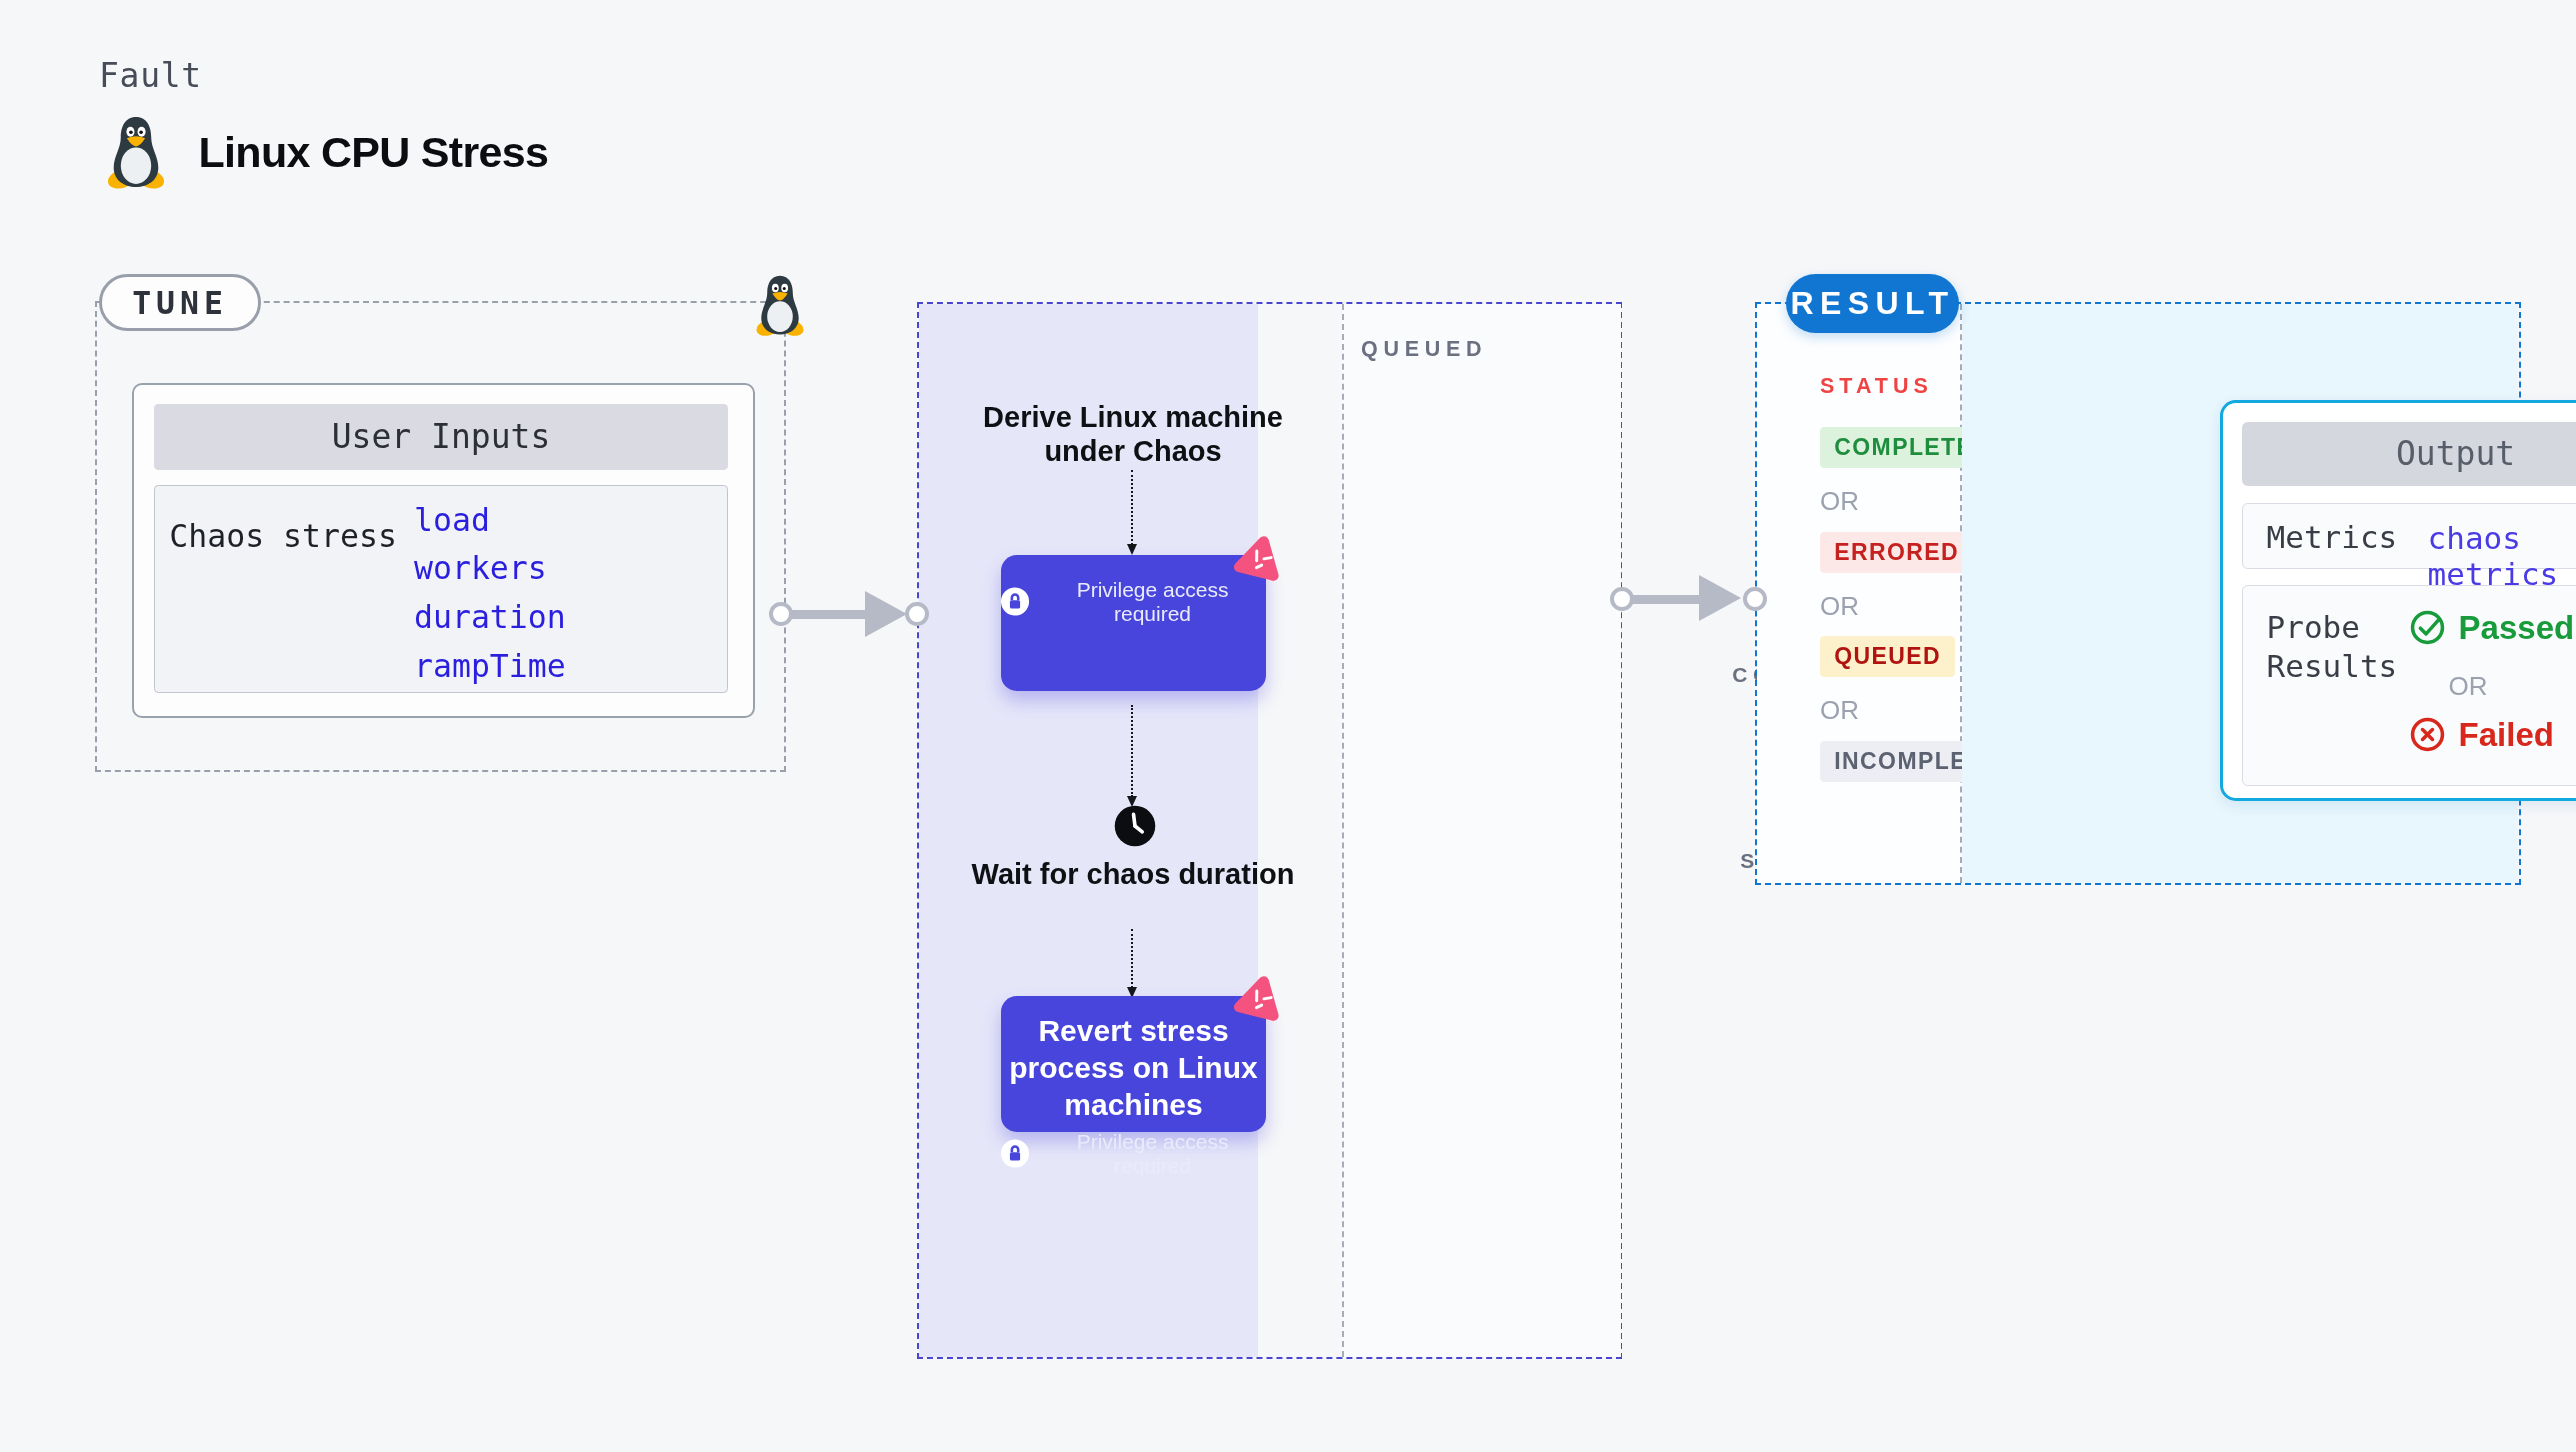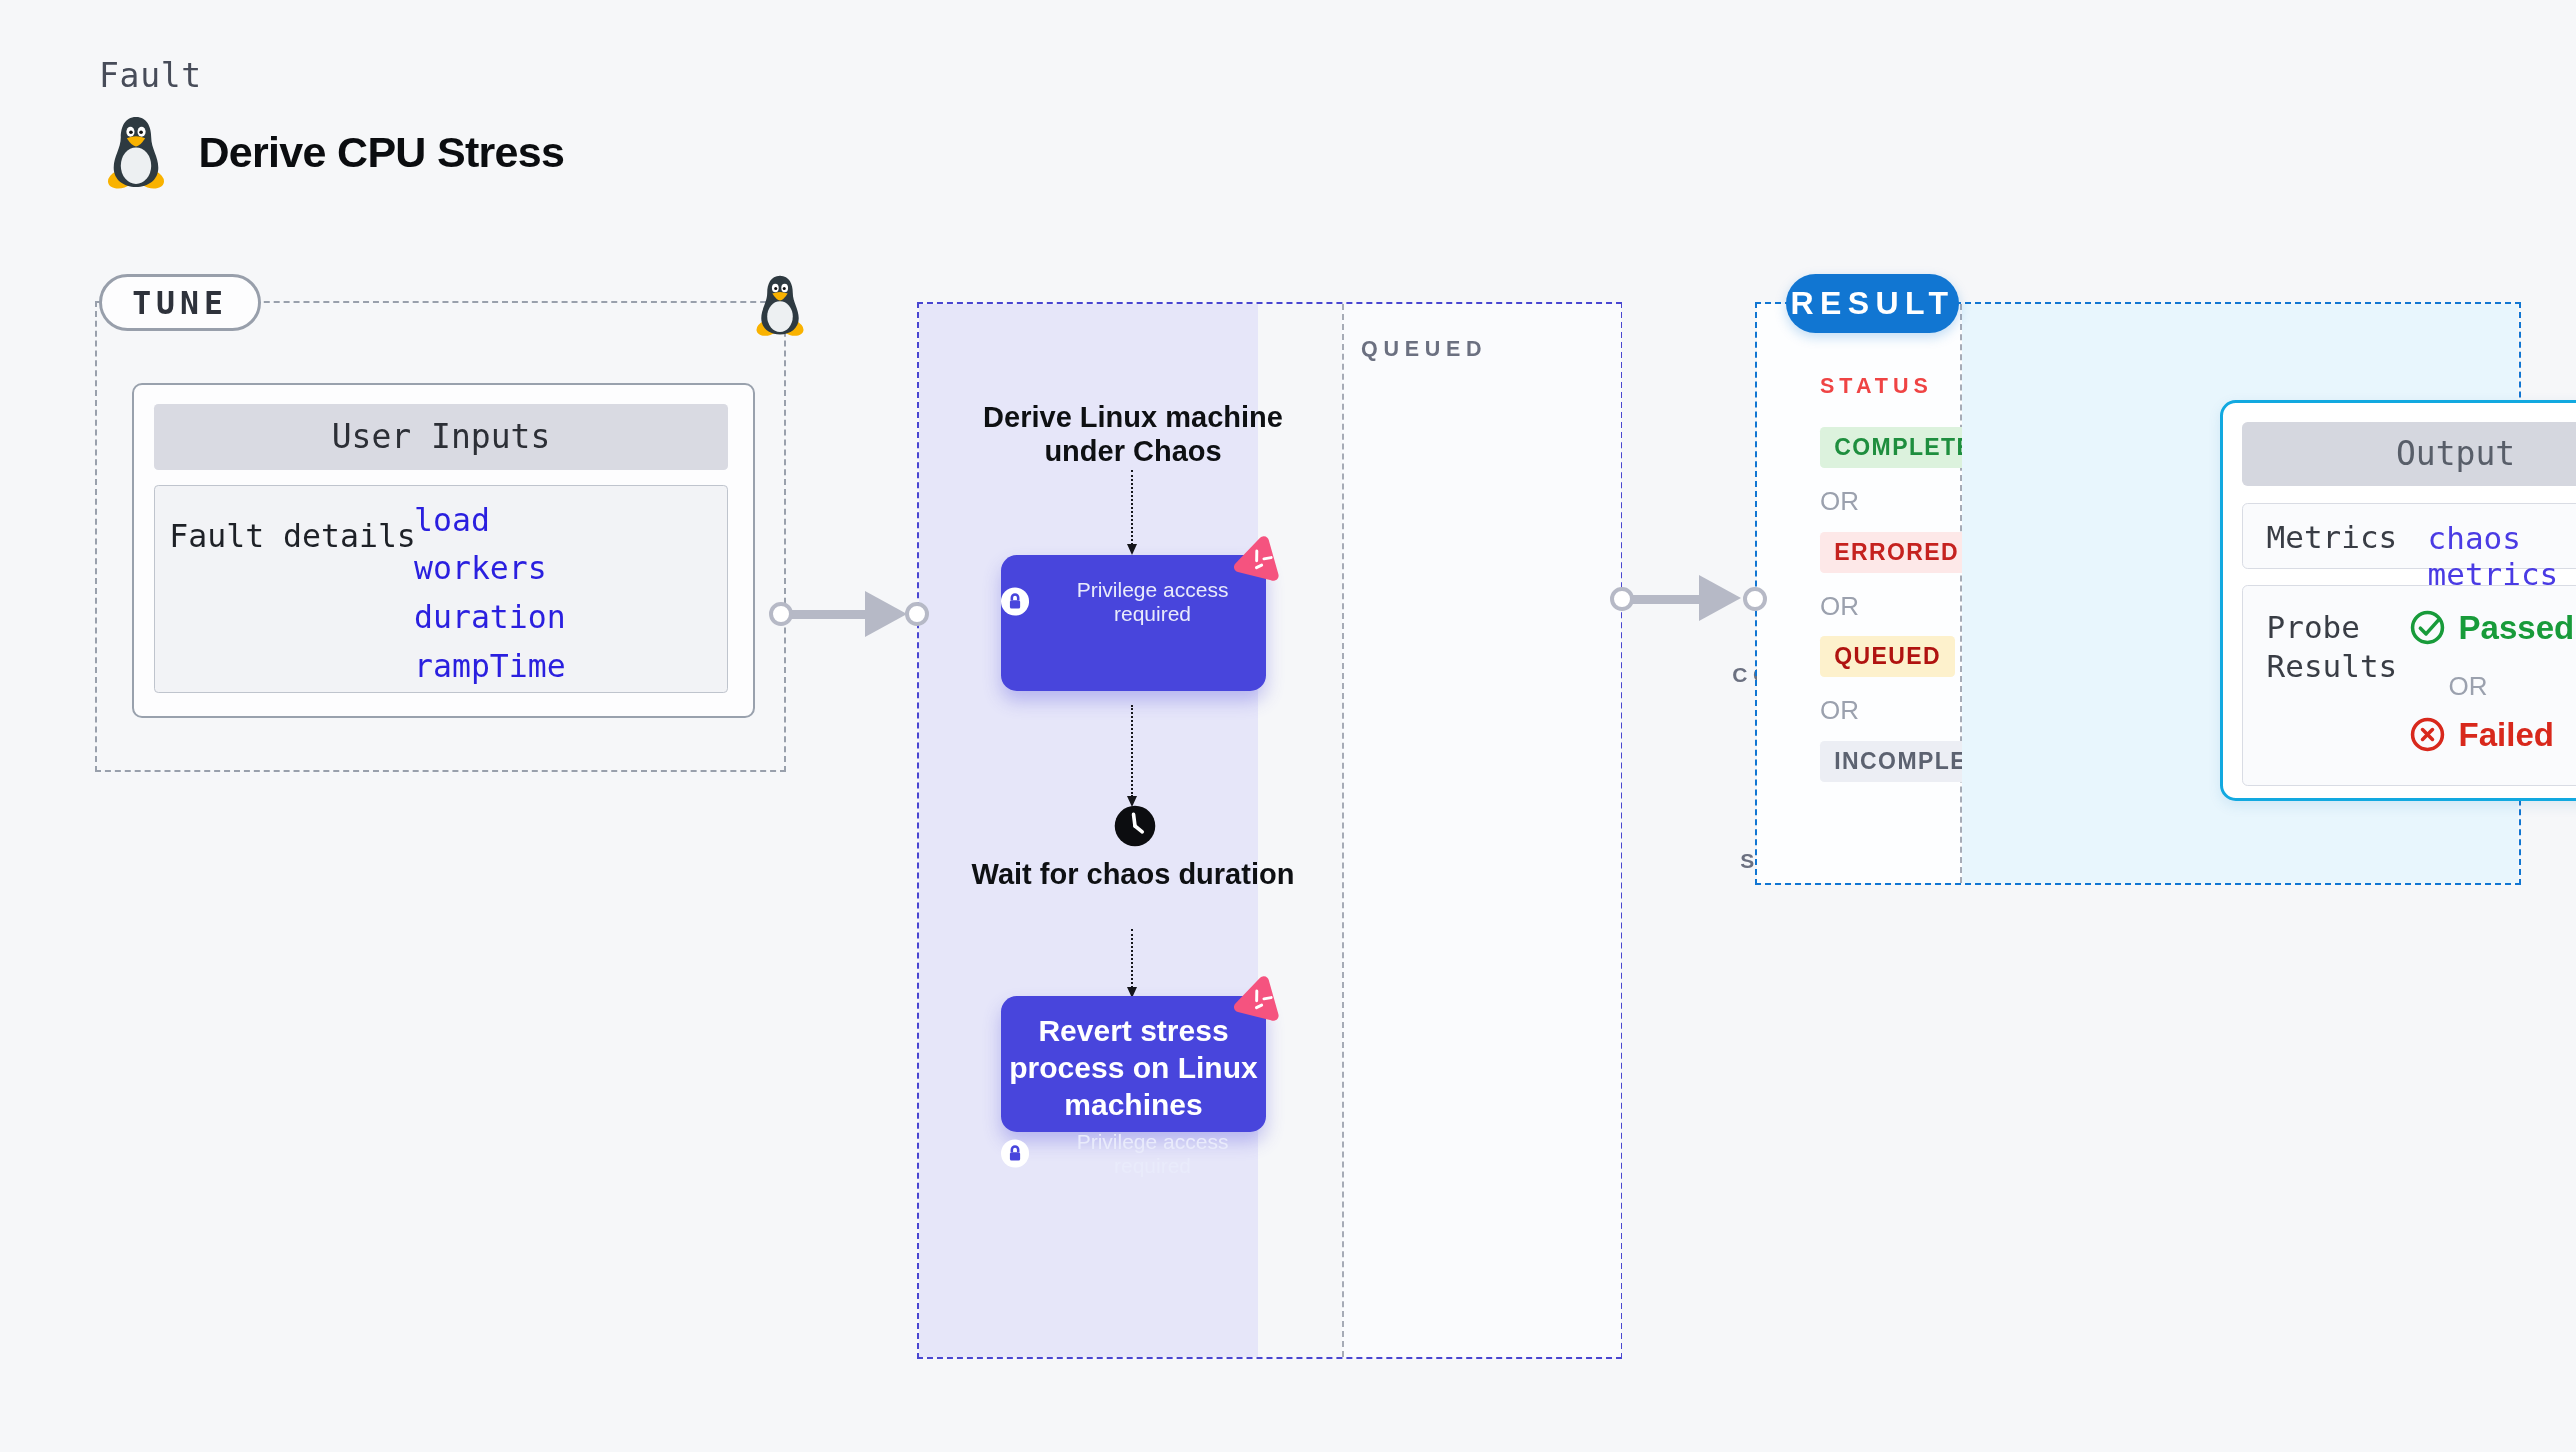--- a/index.html
+++ b/index.html
@@ -85,41 +85,41 @@
       <ellipse cx="16" cy="63" rx="14" ry="9" fill="#f9b200" transform="rotate(-18 16 63)"></ellipse>
       <ellipse cx="44" cy="63" rx="14" ry="9" fill="#f9b200" transform="rotate(18 44 63)"></ellipse>
       <path d="M30 2 C19 2 15 12 15 22 C15 33 8 41 8 52 C8 64 18 71 30 71 C42 71 52 64 52 52 C52 41 45 33 45 22 C45 12 41 2 30 2 Z" fill="#2e3a41"></path>
       <ellipse cx="30" cy="50" rx="15" ry="18" fill="#edf0f2"></ellipse>
       <ellipse cx="24.5" cy="16.5" rx="4" ry="5" fill="#fff"></ellipse>
       <ellipse cx="35.5" cy="16.5" rx="4" ry="5" fill="#fff"></ellipse>
       <circle cx="25" cy="17" r="1.8" fill="#111"></circle>
       <circle cx="35" cy="17" r="1.8" fill="#111"></circle>
       <path d="M21 23 Q30 19 39 23 Q34 31 30 31 Q26 31 21 23 Z" fill="#f9b200"></path>
     </svg>
-    <h1>Derive CPU Stress</h1>
+    <h1>Linux CPU Stress</h1>
   </div>
 
   <div class="secbox tune-box">
     <div class="pill tune-pill mono">TUNE</div>
     <svg width="52" height="63" viewBox="0 0 60 74" style="position:absolute;left:657px;top:-29px;">
       <ellipse cx="16" cy="63" rx="14" ry="9" fill="#f9b200" transform="rotate(-18 16 63)"></ellipse>
       <ellipse cx="44" cy="63" rx="14" ry="9" fill="#f9b200" transform="rotate(18 44 63)"></ellipse>
       <path d="M30 2 C19 2 15 12 15 22 C15 33 8 41 8 52 C8 64 18 71 30 71 C42 71 52 64 52 52 C52 41 45 33 45 22 C45 12 41 2 30 2 Z" fill="#2e3a41"></path>
       <ellipse cx="30" cy="50" rx="15" ry="18" fill="#edf0f2"></ellipse>
       <ellipse cx="24.5" cy="16.5" rx="4" ry="5" fill="#fff"></ellipse>
       <ellipse cx="35.5" cy="16.5" rx="4" ry="5" fill="#fff"></ellipse>
       <circle cx="25" cy="17" r="1.8" fill="#111"></circle>
       <circle cx="35" cy="17" r="1.8" fill="#111"></circle>
       <path d="M21 23 Q30 19 39 23 Q34 31 30 31 Q26 31 21 23 Z" fill="#f9b200"></path>
     </svg>
 
     <div class="ui-card">
       <div class="ui-head mono">User Inputs</div>
       <div class="ui-body">
-        <div class="chaos-label mono">Fault details</div>
+        <div class="chaos-label mono">Chaos stress</div>
         <div class="input-link mono" style="top:15.8px;">load</div>
         <div class="input-link mono" style="top:64px;">workers</div>
         <div class="input-link mono" style="top:113px;">duration</div>
         <div class="input-link mono" style="top:162px;">rampTime</div>
       </div>
     </div>
   </div>
 
   <div class="conn-line" style="left:782px;top:610px;width:93px;"></div>
   <div class="conn-arrow" style="left:865px;top:591px;"></div>

